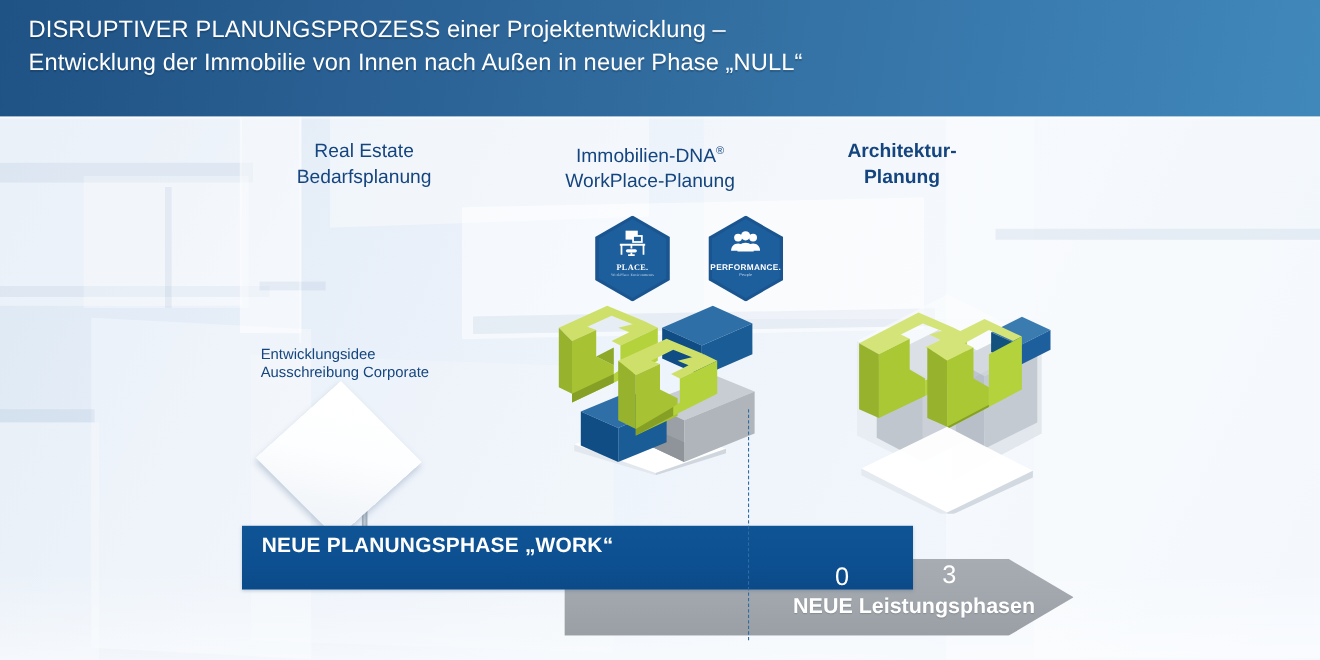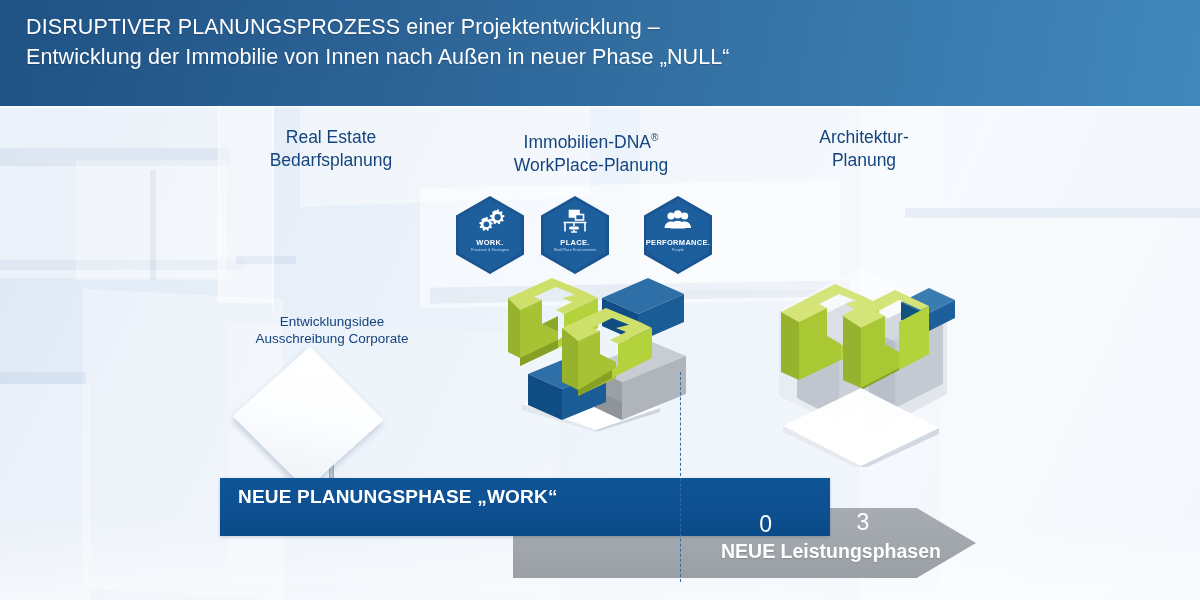--- a/index.html
+++ b/index.html
@@ -60,21 +60,21 @@
   .hex .hex-inner{
     position:absolute;left:3px;top:3px;width:62px;height:72px;
     background:#1d5e9d;
     clip-path:polygon(50% 0%,100% 25%,100% 75%,50% 100%,0% 75%,0% 25%);
   }
   .hex .glyph{position:relative;z-index:3;margin-top:11px;height:28px;display:flex;align-items:center;justify-content:center;}
   .hex .hx-title{position:relative;z-index:3;margin-top:3px;color:#fff;font-size:7.5px;font-weight:bold;letter-spacing:.3px;}
   .hex .hx-sub{position:relative;z-index:3;margin-top:1px;color:#c8dbec;font-size:3.6px;letter-spacing:.1px;white-space:nowrap;}
 
   
-  .free-label{position:absolute;text-align:center;color:#15457f;font-size:13.5px;line-height:17px;z-index:21;}
+  .free-label{position:absolute;color:#15457f;font-size:13.5px;line-height:17px;z-index:21;}
 
   #diamond-post{position:absolute;left:329px;top:410px;width:5px;height:85px;
     background:linear-gradient(to right,#9aa7b4,#c3ccd6,#97a4b1);z-index:18;}
   #diamond{
     position:absolute;left:256px;top:366px;width:104px;height:104px;
     background:linear-gradient(145deg,#ffffff 0%,#fdfeff 45%,#eef2f7 100%);
     transform:rotate(45deg) skewX(-3deg);
     box-shadow:2px 3px 6px rgba(80,110,145,.3);
     z-index:19;
   }
@@ -165,44 +165,27 @@
   <div class="col-title" style="left:231px;top:126px;width:200px;">
     <div>Real Estate</div>
     <div>Bedarfsplanung</div>
   </div>
 
   <div class="col-title" style="left:481px;top:126px;width:220px;">
     <div><span>Immobilien-DNA</span><sup>®</sup></div>
     <div>WorkPlace-Planung</div>
   </div>
 
-  <div class="col-title" style="left:764px;top:126px;width:200px;">
+  <div class="col-title" style="left:720px;top:126px;width:200px;font-weight:bold;">
     <div>Architektur-</div>
     <div>Planung</div>
   </div>
 
-  <div class="hexwrap" style="left:456px;top:196px;">
-    <div class="hex">
-      <div class="hex-inner"></div>
-      <div class="glyph">
-        <svg width="30" height="26" viewBox="0 0 30 26">
-          <g fill="#ffffff">
-            <path d="M20 2.2 l1.6 .45 .55-1.5 1.9 .5-.2 1.6 1.4 .95 1.2-1.1 1.35 1.4-1.05 1.25.8 1.5 1.6-.15.3 1.95-1.55.45-.3 1.65 1.25 1-1.2 1.55-1.45-.7-1.25 1.1.35 1.6-1.9.55-.75-1.45-1.65.05-.65 1.5-1.8-.8.3-1.6-1.3-1-1.5.6-.85-1.8 1.4-.85-.15-1.65-1.5-.55.45-1.9 1.6.1.85-1.4-.95-1.35z"></path>
-            <circle cx="22.6" cy="9.2" r="3.1" fill="#1d5e9d"></circle>
-            <path d="M9 9.8 l1.5.4.5-1.4 1.75.45-.18 1.5 1.3.88 1.1-1.02 1.25 1.3-.98 1.16.74 1.4 1.5-.14.28 1.8-1.45.42-.28 1.54 1.16.93-1.1 1.44-1.35-.65-1.16 1.02.33 1.5-1.77.5-.7-1.35-1.53.05-.6 1.4-1.67-.74.28-1.5-1.2-.93-1.4.56-.8-1.67 1.3-.8-.14-1.53-1.4-.5.42-1.77 1.5.1.8-1.3-.88-1.25z"></path>
-            <circle cx="11.4" cy="16.3" r="2.9" fill="#1d5e9d"></circle>
-          </g>
-        </svg>
-      </div>
-      <div class="hx-title">WORK.</div>
-      <div class="hx-sub">Prozesse &amp; Strategien</div>
-    </div>
-  </div>
-
-  <div class="hexwrap" style="left:541px;top:196px;">
+
+  <div class="hexwrap" style="left:541px;top:196px;font-family:Liberation Serif, serif;">
     <div class="hex">
       <div class="hex-inner"></div>
       <div class="glyph">
         <svg width="30" height="26" viewBox="0 0 30 26">
           <g fill="none" stroke="#ffffff" stroke-width="1.6">
             <rect x="9.5" y="2.5" width="9.5" height="6.5" fill="#ffffff"></rect>
             <rect x="15.5" y="6.5" width="8" height="5.5" fill="#1d5e9d"></rect>
             <line x1="3.5" y1="14.5" x2="26.5" y2="14.5"></line>
             <line x1="5" y1="14.5" x2="5" y2="23.5"></line>
             <line x1="25" y1="14.5" x2="25" y2="23.5"></line>

